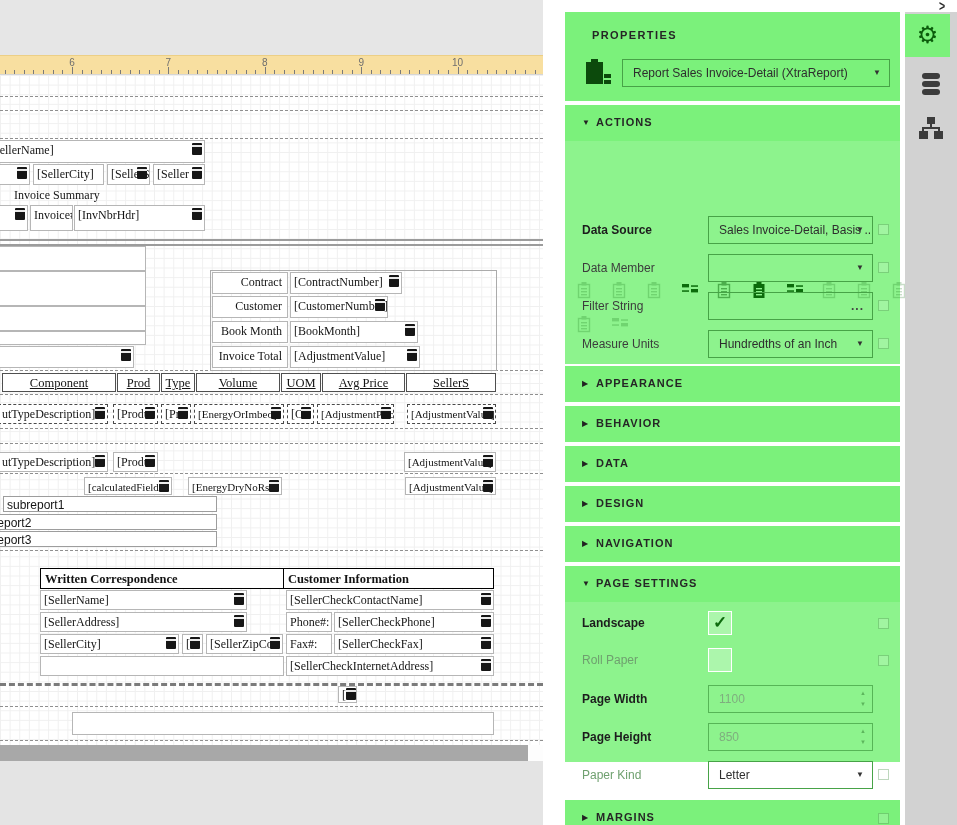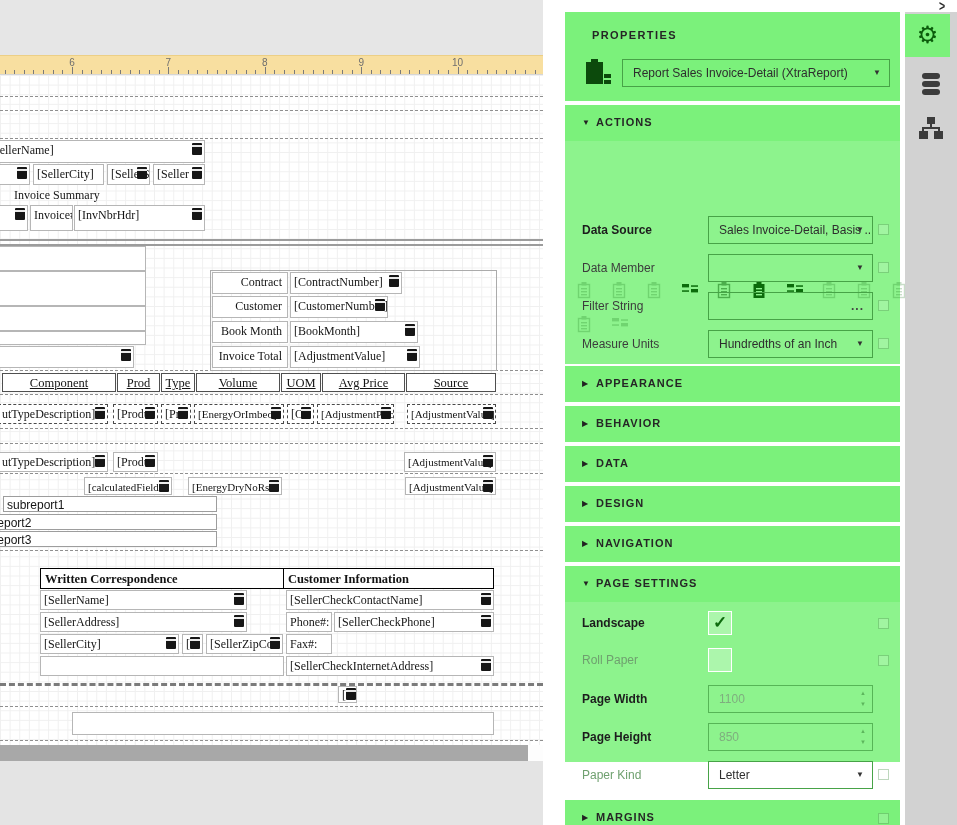--- a/index.html
+++ b/index.html
@@ -187,21 +187,21 @@
     <div class="fbox rlabel" style="left: 212px; top: 246px; width: 76px; height: 22px;"><span>Book Month</span></div>
     <div class="fbox" style="left: 290px; top: 246px; width: 128px; height: 22px;"><span>[BookMonth]</span><span class="stag"></span></div>
     <div class="fbox rlabel" style="left: 212px; top: 271px; width: 76px; height: 22px;"><span>Invoice Total</span></div>
     <div class="fbox" style="left: 290px; top: 271px; width: 130px; height: 22px;"><span>[AdjustmentValue]</span><span class="stag"></span></div>
     <div class="fbox hcell" style="left: 2px; top: 298px; width: 114px; height: 19px;"><span>Component</span></div>
     <div class="fbox hcell" style="left: 117px; top: 298px; width: 43px; height: 19px;"><span>Prod</span></div>
     <div class="fbox hcell" style="left: 161px; top: 298px; width: 34px; height: 19px;"><span>Type</span></div>
     <div class="fbox hcell" style="left: 196px; top: 298px; width: 84px; height: 19px;"><span>Volume</span></div>
     <div class="fbox hcell" style="left: 281px; top: 298px; width: 40px; height: 19px;"><span>UOM</span></div>
     <div class="fbox hcell" style="left: 322px; top: 298px; width: 83px; height: 19px;"><span>Avg Price</span></div>
-    <div class="fbox hcell" style="left: 406px; top: 298px; width: 90px; height: 19px;"><span>Source</span></div>
+    <div class="fbox hcell" style="left: 406px; top: 298px; width: 90px; height: 19px;"><span>SellerS</span></div>
     <div class="fbox dashed" style="left: -2px; top: 329px; width: 110px; height: 20px;"><span>utTypeDescription]</span><span class="stag"></span></div>
     <div class="fbox dashed" style="left: 113px; top: 329px; width: 45px; height: 20px;"><span>[Produc</span><span class="stag"></span></div>
     <div class="fbox dashed" style="left: 161px; top: 329px; width: 30px; height: 20px;"><span>[Pro</span><span class="stag"></span></div>
     <div class="fbox dashed small" style="left: 194px; top: 329px; width: 90px; height: 20px;"><span>[EnergyOrImbed]</span><span class="stag"></span></div>
     <div class="fbox dashed" style="left: 287px; top: 329px; width: 27px; height: 20px;"><span>[Or</span><span class="stag"></span></div>
     <div class="fbox dashed small" style="left: 317px; top: 329px; width: 77px; height: 20px;"><span>[AdjustmentPrice</span><span class="stag"></span></div>
     <div class="fbox dashed small" style="left: 407px; top: 329px; width: 89px; height: 20px;"><span>[AdjustmentValue]</span><span class="stag"></span></div>
     <div class="fbox" style="left: -2px; top: 377px; width: 110px; height: 20px;"><span>utTypeDescription]</span><span class="stag"></span></div>
     <div class="fbox" style="left: 113px; top: 377px; width: 45px; height: 20px;"><span>[Produc</span><span class="stag"></span></div>
     <div class="fbox small" style="left: 404px; top: 377px; width: 92px; height: 20px;"><span>[AdjustmentValue]</span><span class="stag"></span></div>
@@ -215,20 +215,21 @@
     <div class="fbox wchead" style="left: 283px; top: 493px; width: 211px; height: 21px;"><span>Customer Information</span></div>
     <div class="fbox" style="left: 40px; top: 515px; width: 207px; height: 20px;"><span>[SellerName]</span><span class="stag"></span></div>
     <div class="fbox" style="left: 286px; top: 515px; width: 208px; height: 20px;"><span>[SellerCheckContactName]</span><span class="stag"></span></div>
     <div class="fbox" style="left: 40px; top: 537px; width: 207px; height: 20px;"><span>[SellerAddress]</span><span class="stag"></span></div>
     <div class="fbox" style="left: 286px; top: 537px; width: 46px; height: 20px;"><span>Phone#:</span></div>
     <div class="fbox" style="left: 334px; top: 537px; width: 160px; height: 20px;"><span>[SellerCheckPhone]</span><span class="stag"></span></div>
     <div class="fbox" style="left: 40px; top: 559px; width: 139px; height: 20px;"><span>[SellerCity]</span><span class="stag"></span></div>
     <div class="fbox" style="left: 182px; top: 559px; width: 21px; height: 20px;"><span>[S</span><span class="stag"></span></div>
     <div class="fbox" style="left: 206px; top: 559px; width: 77px; height: 20px;"><span>[SellerZipCod</span><span class="stag"></span></div>
     <div class="fbox" style="left: 286px; top: 559px; width: 46px; height: 20px;"><span>Fax#:</span></div>
+    <div class="fbox" style="left: 334px; top: 559px; width: 160px; height: 20px;"><span>[SellerCheckFax]</span><span class="stag"></span></div>
     <div class="fbox" style="left: 40px; top: 581px; width: 244px; height: 20px;"><span></span></div>
     <div class="fbox" style="left: 286px; top: 581px; width: 208px; height: 20px;"><span>[SellerCheckInternetAddress]</span><span class="stag"></span></div>
     <div class="fbox iconbox" style="left: 338px; top: 611px; width: 19px; height: 17px;"><span class="bracket">[</span><span class="stag"></span></div>
     <div class="fbox" style="left: 72px; top: 637px; width: 422px; height: 23px;"><span></span></div>
   </div>
 <div class="hscroll-track">
   <div class="hscroll-thumb"></div>
 </div>
 <div class="bottom-gray"></div>
 

